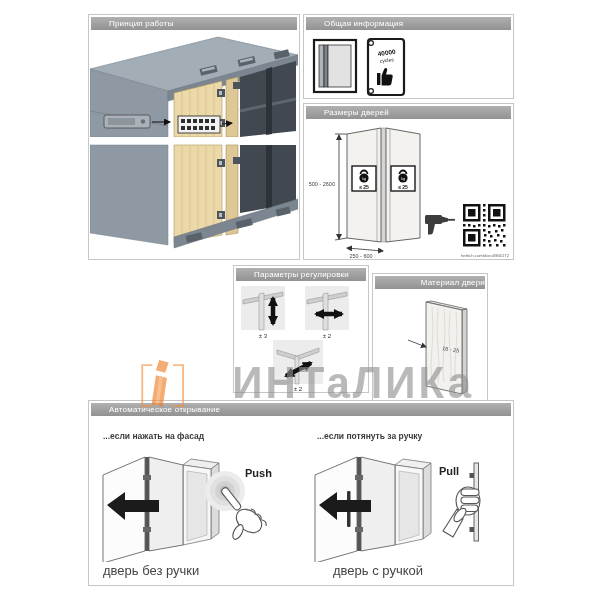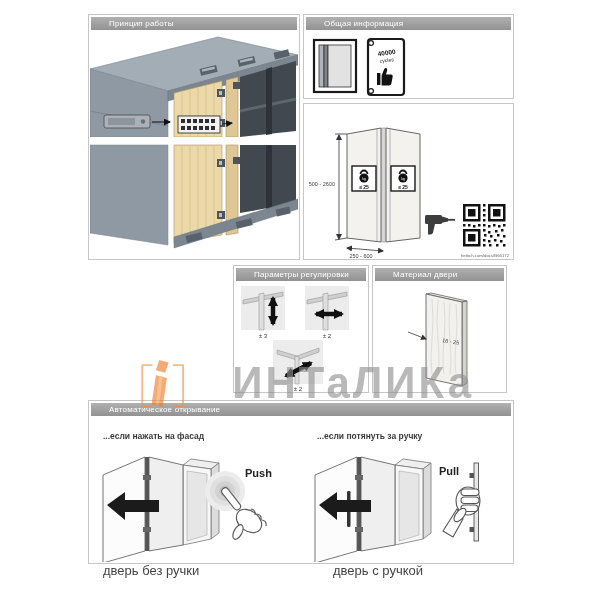--- a/index.html
+++ b/index.html
@@ -126,20 +126,21 @@
         <circle cx="3" cy="6" r="2.4" fill="#fff" stroke="#1a1a1a" stroke-width="1.2"></circle>
         <circle cx="3" cy="54" r="2.4" fill="#fff" stroke="#1a1a1a" stroke-width="1.2"></circle>
         <text x="19" y="18" font-size="6.5" font-weight="bold" fill="#111" text-anchor="middle" transform="rotate(-8 19 18)">40000</text>
         <text x="19" y="25" font-size="5" fill="#111" text-anchor="middle" transform="rotate(-8 19 25)">cycles</text>
         <path transform="translate(9,30)" fill="#111" d="M0,6 h3.4 v12 h-3.4 z M4.6,8.5 l2.4,-6 q0.7,-2 2.2,-1.4 q1.4,0.6 0.9,2.4 l-1.1,4 h5 q2.1,0 1.7,2.1 l-1.3,6.9 q-0.4,2 -2.4,2 h-7.4 z"></path>
       </g>
     </svg>
   </div>
 
   <div class="panel" style="left:303px;top:103px;width:211px;height:157px;">
+    <div class="hd">Размеры дверей</div>
     <svg class="abs" style="left:1px;top:16px;" width="207" height="139" viewBox="0 0 207 139">
       <defs>
         <marker id="dim" markerUnits="userSpaceOnUse" markerWidth="6" markerHeight="6" refX="5" refY="3" orient="auto-start-reverse">
           <path d="M0,0 L6,3 L0,6 z" fill="#333"></path>
         </marker>
       </defs>
 
       <g>
         <polygon points="42,14 76,8 76,122 42,118" fill="#f3f2ef" stroke="#555" stroke-width="0.9"></polygon>
         <polygon points="81,8 115,14 115,118 81,122" fill="#f3f2ef" stroke="#555" stroke-width="0.9"></polygon>
@@ -234,21 +235,21 @@
         <polygon points="4,10 24,16 46,8 46,12 24,20 4,14" fill="#cfcfcf" stroke="#8a8a8a" stroke-width="0.5"></polygon>
         <polygon points="22,16 26,17 26,44 22,44" fill="#dedede" stroke="#8a8a8a" stroke-width="0.5"></polygon>
         <line x1="13" y1="36" x2="38" y2="23" stroke="#111" stroke-width="4.5" marker-start="url(#arrB)" marker-end="url(#arrB)"></line>
       </g>
       <text x="28" y="56" font-size="6" fill="#333" text-anchor="middle">± 3</text>
       <text x="92" y="56" font-size="6" fill="#333" text-anchor="middle">± 2</text>
       <text x="63" y="109" font-size="6" fill="#333" text-anchor="middle">± 2</text>
     </svg>
   </div>
 
-  <div class="panel" style="left:372px;top:265px;width:135px;height:128px;">
+  <div class="panel" style="left:372px;top:273px;width:116px;height:128px;text-align:right;">
     <div class="hd">Материал двери</div>
     <svg class="abs" style="left:1px;top:16px;" width="138" height="110" viewBox="0 0 138 110">
       <defs>
         <marker id="dimM" markerUnits="userSpaceOnUse" markerWidth="6" markerHeight="6" refX="5" refY="3" orient="auto">
           <path d="M0,0 L6,3 L0,6 z" fill="#333"></path>
         </marker>
       </defs>
       <g>
         <polygon points="52,12 57,11 93,19 88,20" fill="#e6e4e0" stroke="#666" stroke-width="0.8"></polygon>
         <polygon points="88,20 93,19 93,101 88,104" fill="#d4d2ce" stroke="#666" stroke-width="0.8"></polygon>
@@ -264,21 +265,21 @@
     <svg width="58" height="64" viewBox="0 0 58 64">
       <path d="M17,11 H5 V59 H17" fill="none" stroke="#f0913f" stroke-width="2.2"></path>
       <path d="M41,11 H53 V59 H41" fill="none" stroke="#f0913f" stroke-width="2.2"></path>
       <polygon points="25,5 36,8 32,20 21,17" fill="#ee7a22"></polygon>
       <polygon points="21,23 34,26 29,60 16,57" fill="#ee7a22"></polygon>
       <polygon points="25,23.8 29,24.7 24.6,58.6 20.6,57.7" fill="#f59b4d"></polygon>
     </svg>
     <span class="wm-text">ИНТаЛИКа</span>
   </div>
 
-  <div class="panel" style="left:88px;top:400px;width:426px;height:164px;">
+  <div class="panel" style="left:88px;top:400px;width:426px;height:186px;">
     <div class="hd">Автоматическое открывание</div>
     <div class="intro" style="left:14px;top:30px;">...если нажать на фасад</div>
     <div class="intro" style="left:228px;top:30px;">...если потянуть за ручку</div>
 
     <svg class="abs" style="left:10px;top:46px;" width="200" height="115" viewBox="0 0 200 115">
       <g>
         <polygon points="84,18 112,22 120,16 92,12" fill="#efefef" stroke="#777" stroke-width="0.8"></polygon>
         <polygon points="112,22 120,16 120,86 112,92" fill="#dcdcdc" stroke="#777" stroke-width="0.8"></polygon>
         <polygon points="84,18 112,22 112,92 84,98" fill="#f7f7f7" stroke="#777" stroke-width="0.8"></polygon>
         <polygon points="88,24 108,27 108,88 88,94" fill="#e6e6e6" stroke="#999" stroke-width="0.5"></polygon>

